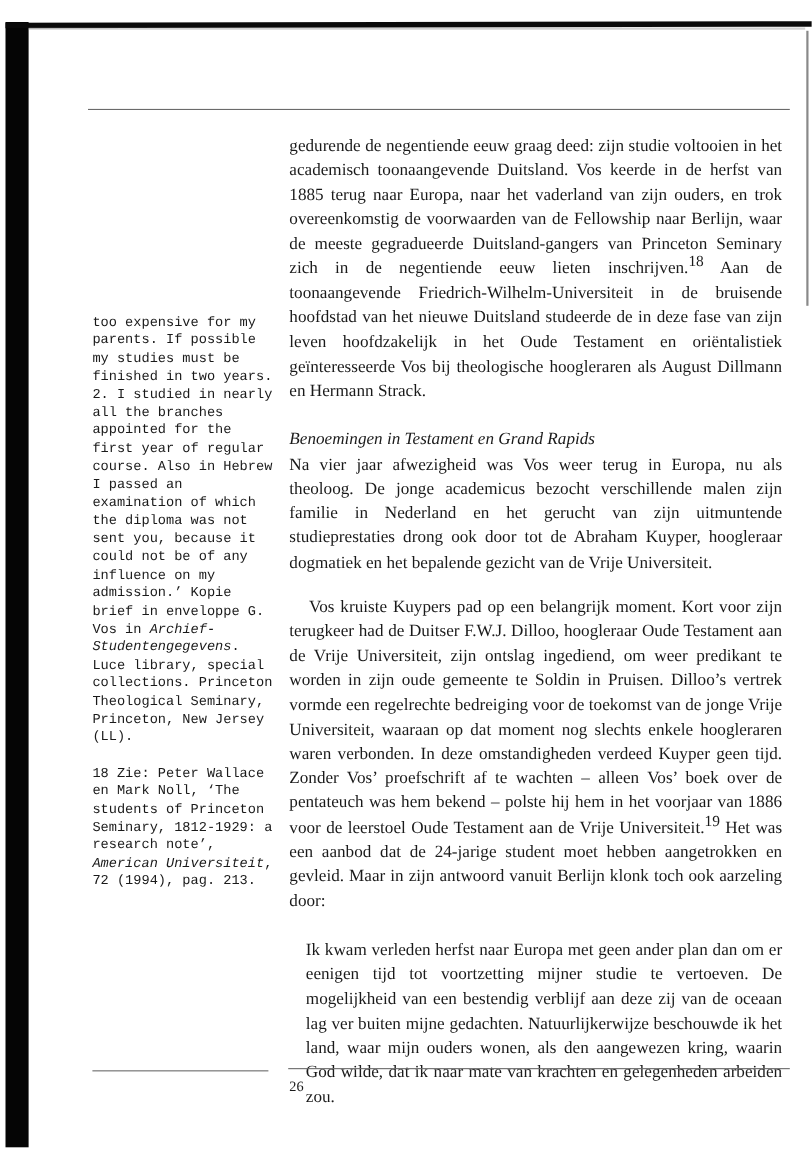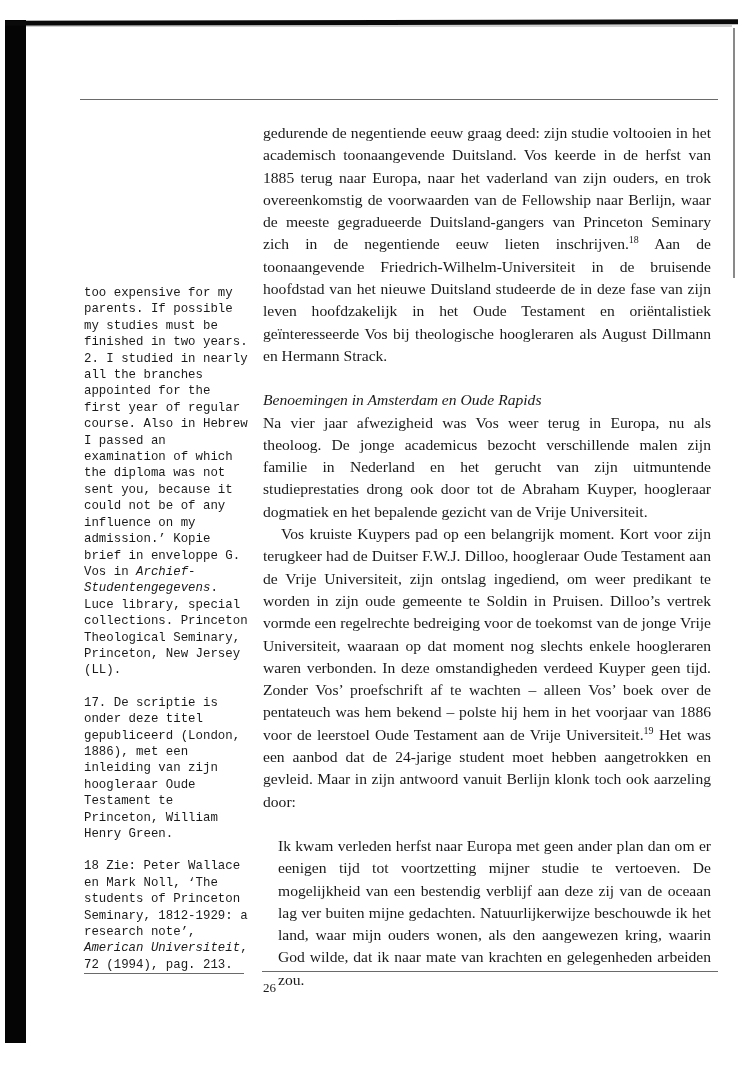--- a/index.html
+++ b/index.html
@@ -7,47 +7,46 @@
     .scan-left { position: absolute; left: 5px; top: 20px; width: 21px; height: 1023px; background: #050505; }
     .scan-top { position: absolute; left: 5px; top: 20px; width: 733px; height: 5px; background: #0a0a0a; transform: skewY(-0.12deg); }
     .scan-top-fade { position: absolute; left: 26px; top: 25px; width: 706px; height: 2px; background: #8a8a8a; opacity: 0.4; }
     .scan-right { position: absolute; left: 733px; top: 28px; width: 2px; height: 250px; background: #3a3a3a; opacity: 0.6; }
     .rule { position: absolute; height: 1px; background: #6a6a6a; }
     .rule-top { left: 80px; top: 99px; width: 638px; }
     .rule-notes { left: 84px; top: 973px; width: 160px; }
     .rule-bottom { left: 262px; top: 971px; width: 456px; }
     .main { position: absolute; left: 263px; top: 122px; width: 448px; font-size: 15.6px; line-height: 22.3px; }
     .main p { margin: 0; text-align: justify; }
-    .main p.indent { text-indent: 18px; }
+    .main p.indent { text-indent: 18px; margin-top: 18px; }
     .main .heading { font-style: italic; margin-top: 22px; }
     .main .quote { margin: 22px 0 0 15px; text-align: justify; }
-    sup { font-size: 10px; line-height: 0; vertical-align: 6px; }
+    sup { font-size: 14px; line-height: 0; vertical-align: 6px; }
     .notes { position: absolute; left: 84px; top: 285px; width: 164px; font-size: 12.4px; line-height: 16.4px; }
     .notes p { margin: 0 0 16px 0; font-family: Liberation Mono, monospace; }
     .page-number { position: absolute; left: 263px; top: 980px; font-size: 13px; }
   </style>
 </head>
 <body>
 
 <div class="scan-left"></div>
 <div class="scan-top"></div>
 <div class="scan-top-fade"></div>
 <div class="scan-right"></div>
 
 <div class="rule rule-top"></div>
 
 <div class="notes">
   <p><span>too expensive for my parents. If possible my studies must be finished in two years. 2. I studied in nearly all the branches appointed for the first year of regular course. Also in Hebrew I passed an examination of which the diploma was not sent you, because it could not be of any influence on my admission.’ Kopie brief in enveloppe G. Vos in </span><i>Archief-Studentengegevens</i><span>. Luce library, special collections. Princeton Theological Seminary, Princeton, New Jersey (LL).</span></p>
-  <p>17. De scriptie is onder deze titel gepubliceerd (London, 1886), met een inleiding van zijn hoogleraar Oude Testament te Princeton, William Henry Green.</p>
   <p><span>18  Zie: Peter Wallace en Mark Noll, ‘The students of Princeton Seminary, 1812-1929: a research note’, </span><i>American Universiteit</i><span>, 72 (1994), pag. 213.</span></p>
 </div>
 <div class="rule rule-notes"></div>
 
 <div class="main">
   <p><span>gedurende de negentiende eeuw graag deed: zijn studie voltooien in het academisch toonaangevende Duitsland. Vos keerde in de herfst van 1885 terug naar Europa, naar het vaderland van zijn ouders, en trok overeenkomstig de voorwaarden van de Fellowship naar Berlijn, waar de meeste gegradueerde Duitsland-gangers van Princeton Seminary zich in de negentiende eeuw lieten inschrijven.</span><sup>18</sup><span> Aan de toonaangevende Friedrich-Wilhelm-Universiteit in de bruisende hoofdstad van het nieuwe Duitsland studeerde de in deze fase van zijn leven hoofdzakelijk in het Oude Testament en oriëntalistiek geïnteresseerde Vos bij theologische hoogleraren als August Dillmann en Hermann Strack.</span></p>
-  <p class="heading">Benoemingen in Amsterdam en Oude Rapids</p>
+  <p class="heading">Benoemingen in Testament en Grand Rapids</p>
   <p>Na vier jaar afwezigheid was Vos weer terug in Europa, nu als theoloog. De jonge academicus bezocht verschillende malen zijn familie in Nederland en het gerucht van zijn uitmuntende studieprestaties drong ook door tot de Abraham Kuyper, hoogleraar dogmatiek en het bepalende gezicht van de Vrije Universiteit.</p>
   <p class="indent"><span>Vos kruiste Kuypers pad op een belangrijk moment. Kort voor zijn terugkeer had de Duitser F.W.J. Dilloo, hoogleraar Oude Testament aan de Vrije Universiteit, zijn ontslag ingediend, om weer predikant te worden in zijn oude gemeente te Soldin in Pruisen. Dilloo’s vertrek vormde een regelrechte bedreiging voor de toekomst van de jonge Vrije Universiteit, waaraan op dat moment nog slechts enkele hoogleraren waren verbonden. In deze omstandigheden verdeed Kuyper geen tijd. Zonder Vos’ proefschrift af te wachten – alleen Vos’ boek over de pentateuch was hem bekend – polste hij hem in het voorjaar van 1886 voor de leerstoel Oude Testament aan de Vrije Universiteit.</span><sup>19</sup><span> Het was een aanbod dat de 24-jarige student moet hebben aangetrokken en gevleid. Maar in zijn antwoord vanuit Berlijn klonk toch ook aarzeling door:</span></p>
   <p class="quote">Ik kwam verleden herfst naar Europa met geen ander plan dan om er eenigen tijd tot voortzetting mijner studie te vertoeven. De mogelijkheid van een bestendig verblijf aan deze zij van de oceaan lag ver buiten mijne gedachten. Natuurlijkerwijze beschouwde ik het land, waar mijn ouders wonen, als den aangewezen kring, waarin God wilde, dat ik naar mate van krachten en gelegenheden arbeiden zou.</p>
 </div>
 
 <div class="rule rule-bottom"></div>
 <div class="page-number">26</div>
 
 </body></html>

